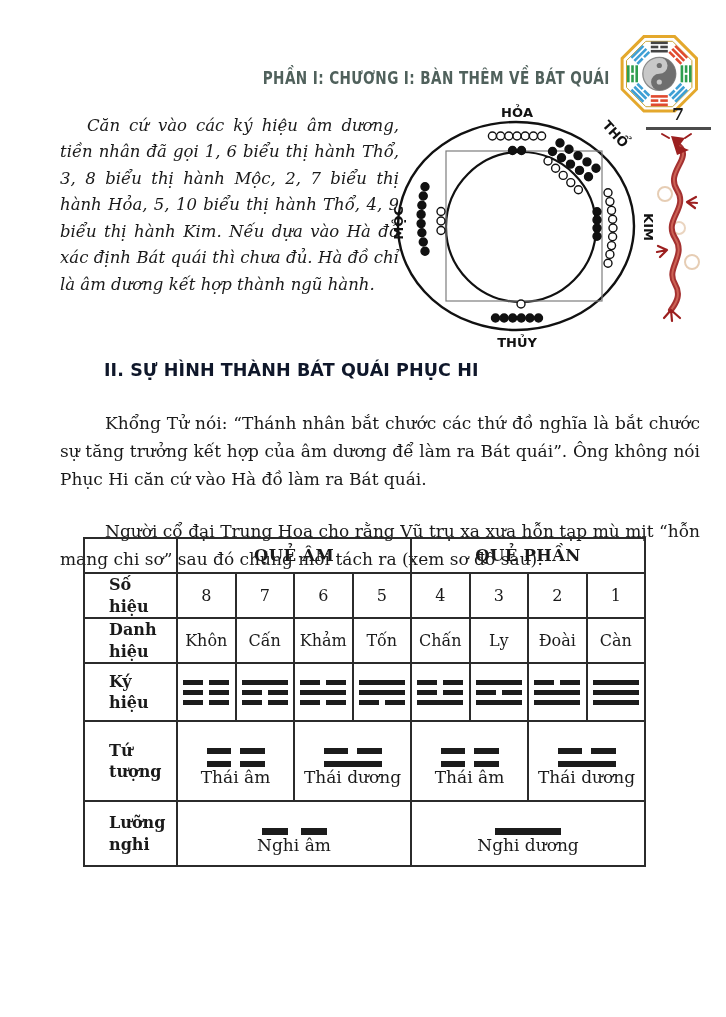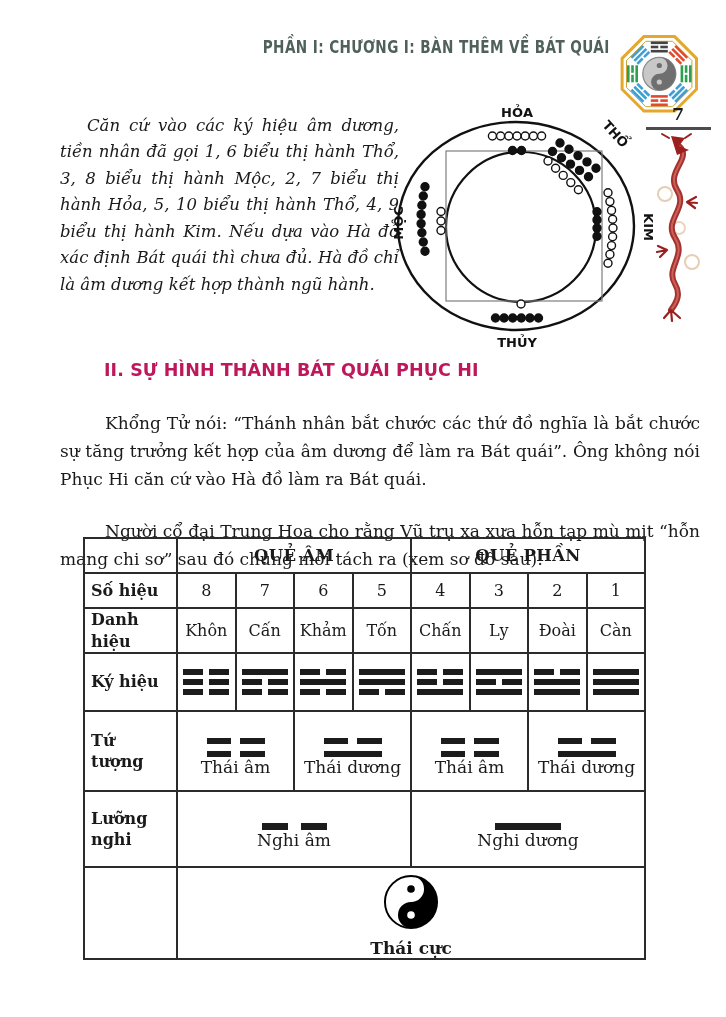--- a/index.html
+++ b/index.html
@@ -1,49 +1,49 @@
 <!DOCTYPE html>
 <html><head>
 <meta charset="utf-8">
 <style>
   html,body{margin:0;padding:0;background:#e8e8e8;}
   #page{position:relative;width:726px;height:1017px;background:#ffffff;overflow:hidden;
         font-family:"DejaVu Serif",serif;color:#1a1a1a;}
 
   
-  .hdr-title{position:absolute;top:37px;right:116px;font-family:"DejaVu Sans",sans-serif;
+  .hdr-title{position:absolute;top:68px;right:116px;font-family:"DejaVu Sans",sans-serif;
              font-weight:bold;font-size:17px;color:#50615c;white-space:nowrap;}
   .hdr-title>span{display:inline-block;transform:scaleX(.8);transform-origin:100% 50%;letter-spacing:.5px;}
   .bagua-icon{position:absolute;left:616px;top:29px;width:87px;height:85px;}
 
   
   .pagenum{position:absolute;left:645px;top:104px;width:66px;text-align:center;
            font-weight:bold;font-size:17.5px;}
   .pagenum-rule{position:absolute;left:646px;top:127px;width:65px;height:2.5px;background:#4c4c4c;}
   .dragon{position:absolute;left:649px;top:132px;width:58px;height:202px;}
 
   
   .intro{position:absolute;left:60px;top:96px;width:339px;font-size:16.5px;line-height:26.6px;
          text-align:justify;text-indent:27px;font-style:italic;}
   .hado{position:absolute;left:388px;top:97px;width:274px;height:257px;}
   .sec-heading{position:absolute;left:104px;top:360px;font-family:"DejaVu Sans",sans-serif;
-               font-weight:bold;font-size:17.5px;color:#be185d;white-space:nowrap;letter-spacing:.1px;}
+               font-weight:bold;font-size:17.5px;color:#0f172a;white-space:nowrap;letter-spacing:.1px;}
   .para{position:absolute;left:60px;width:640px;font-size:17px;line-height:27.8px;
         text-align:justify;text-indent:45px;}
   #para1{top:393px;}
   #para2{top:477px;margin-top:41px;}
 
   
   .bagua-table{position:absolute;left:83px;top:537px;width:561px;border-collapse:collapse;
                table-layout:fixed;font-size:16px;}
   .bagua-table td{border:2px solid #2b2b2b;text-align:center;vertical-align:middle;padding:0;}
-  .bagua-table td.rowlabel{text-align:left;padding-left:6px;font-weight:bold;white-space:pre-line;line-height:1.35;}
+  .bagua-table td.rowlabel{text-align:left;padding-left:24px;font-weight:bold;white-space:pre-line;line-height:1.35;}
   .bagua-table td.ghead{font-weight:bold;font-size:16.5px;letter-spacing:.3px;}
   tr.r-ghead{height:35px;} tr.r-num{height:35px;} tr.r-name{height:36px;}
-  tr.r-trig{height:58px;} tr.r-tt{height:80px;} tr.r-ln{height:76px;} tr.r-tc{height:86px;}
+  tr.r-trig{height:58px;} tr.r-tt{height:80px;} tr.r-ln{height:65px;} tr.r-tc{height:86px;}
 
   
   .bars{display:flex;flex-direction:column;align-items:center;margin:0 auto;}
   .bar-row{display:flex;justify-content:center;}
   .bars .seg{background:#1c1c1c;}
   .trigram{gap:4.5px;width:46px;}
   .trigram .bar-row{gap:6px;width:46px;}
   .trigram .seg{height:5.5px;}
   .trigram .bar-row.solid .seg{width:46px;}
   .trigram .bar-row.broken .seg{width:20px;}
@@ -447,27 +447,15 @@
       </td>
       <td colspan="4">
         <div class="bars nghi">
               <div class="bar-row solid">
                 <div class="seg"></div>
               </div>
             </div>
         <div class="cell-sub">Nghi dương</div>
       </td>
     </tr>
-    <tr class="r-tc">
-      <td></td>
-      <td colspan="8">
-        <svg width="56" height="56" viewBox="0 0 100 100" style="display:block;margin:6px auto 0;">
-          <circle cx="50" cy="50" r="46.5" fill="#fff" stroke="#000" stroke-width="3.5"></circle>
-          <path d="M50,3.5 a46.5,46.5 0 0 1 0,93 a23.25,23.25 0 0 1 0,-46.5 a23.25,23.25 0 0 0 0,-46.5 z" fill="#000"></path>
-          <circle cx="50" cy="26.8" r="6.8" fill="#000"></circle>
-          <circle cx="50" cy="73.2" r="6.8" fill="#fff"></circle>
-        </svg>
-        <div class="tc-label">Thái cực</div>
-      </td>
-    </tr>
   </tbody>
     </table>
 </div>
 
 </body></html>

